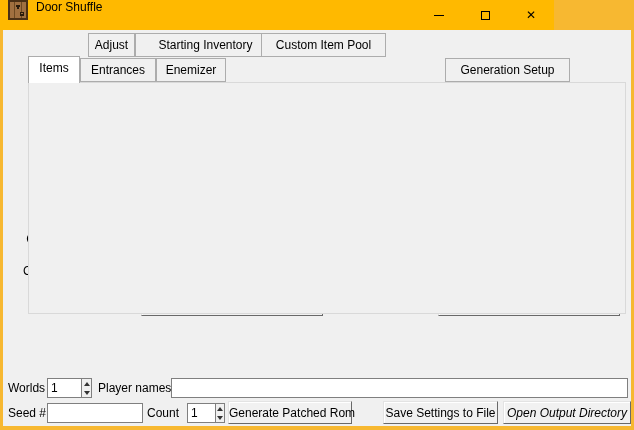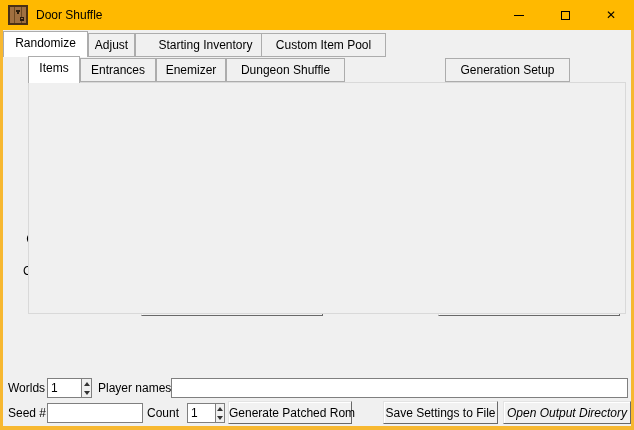--- a/index.html
+++ b/index.html
@@ -6,22 +6,22 @@
   html,body { background:#cccccc; }
   body { font-family:"Liberation Sans", sans-serif; font-size:12px; color:#000; }
 
   .window {
     position:relative; width:634px; height:430px;
     background:#F7B831; overflow:hidden;
   }
 
   
   .titlebar {
-    position:absolute; top:0; left:0; width:634px; height:30px;
-    background:#FFB900; display:flex; align-items:center;
+    position:absolute; top:0; left:0; width:554px; height:30px;
+    background:#FFB900; display:flex; align-items:flex-start;
   }
   .app-icon { width:20px; height:20px; margin-left:8px; }
   .title-text { margin-left:8px; font-size:12px; color:#000; }
   .win-controls { position:absolute; right:0; top:0; height:30px; display:flex; }
   .win-btn { width:46px; height:30px; display:flex; align-items:center; justify-content:center; cursor:default; }
   .min-glyph { width:10px; height:0; border-top:1px solid #000; display:block; }
   .max-glyph { width:9px; height:9px; border:1px solid #000; display:block; }
   .close-glyph { font-size:12px; line-height:1; }
 
   
@@ -133,29 +133,27 @@
         <span class="max-glyph"></span>
       </div>
       <div class="win-btn">
         <span class="close-glyph">✕</span>
       </div>
     </div>
   </div>
 
   <div class="client">
 
-    <div class="tab tab-row1 active" style="left:0; width:85px;">Randomize</div>
     <div class="tab tab-row1" style="left:85px; width:47px;">Adjust</div>
     <div class="tab tab-row1" style="left:132px; width:141px;">Starting Inventory</div>
     <div class="tab tab-row2 active" style="left:25px; width:52px;">Items</div>
 
     <div class="tab tab-row1" style="left:258px; width:125px;">Custom Item Pool</div>
     <div class="tab tab-row2" style="left:77px; width:76px;">Entrances</div>
     <div class="tab tab-row2" style="left:153px; width:70px;">Enemizer</div>
-    <div class="tab tab-row2" style="left:223px; width:119px;">Dungeon Shuffle</div>
     <div class="tab tab-row2" style="left:442px; width:125px;">Generation Setup</div>
 
     <div class="panel"></div>
 
     <div class="checkrow" style="left:37px; top:58px;">
       <span class="checkbox"></span>
       <span class="checklabel">Retro mode (universal keys)</span>
     </div>
     <div class="checkrow" style="left:37px; top:83px;">
       <span class="checkbox"></span>

